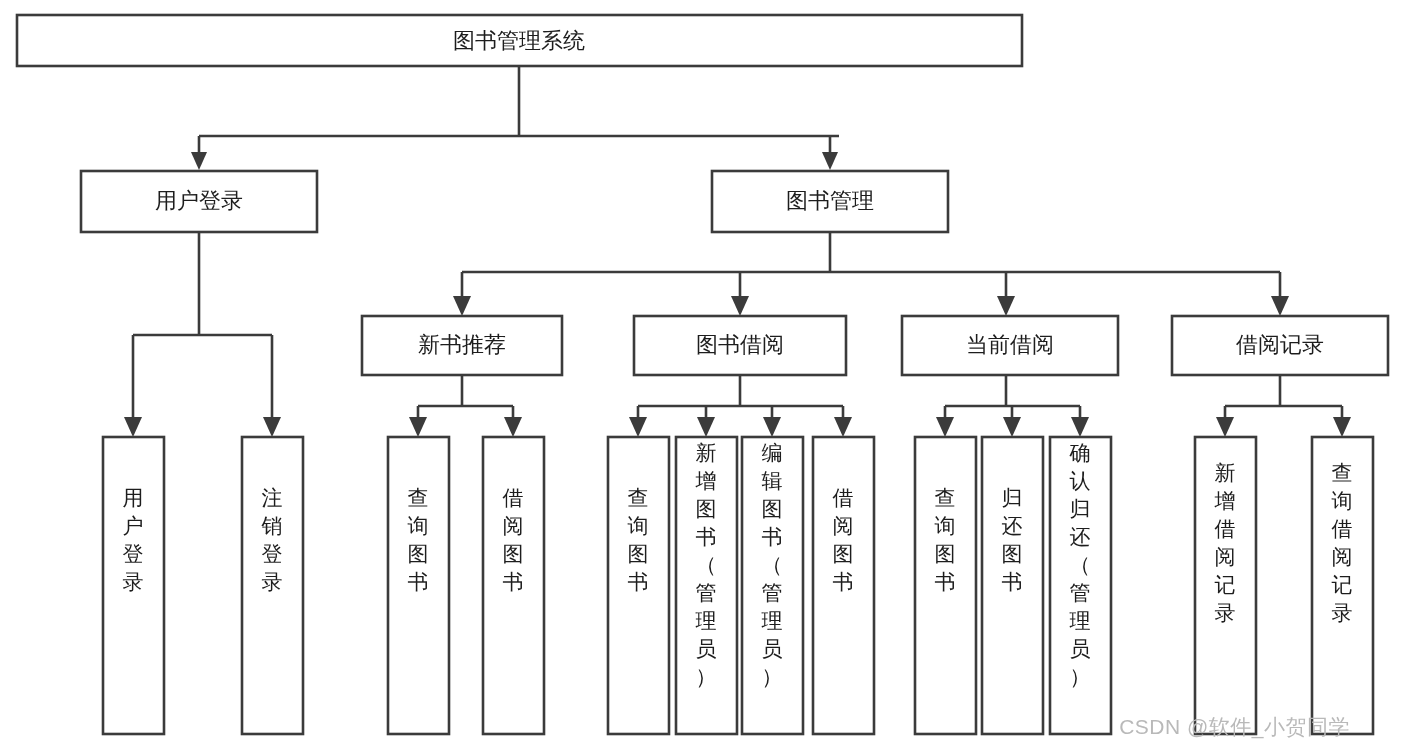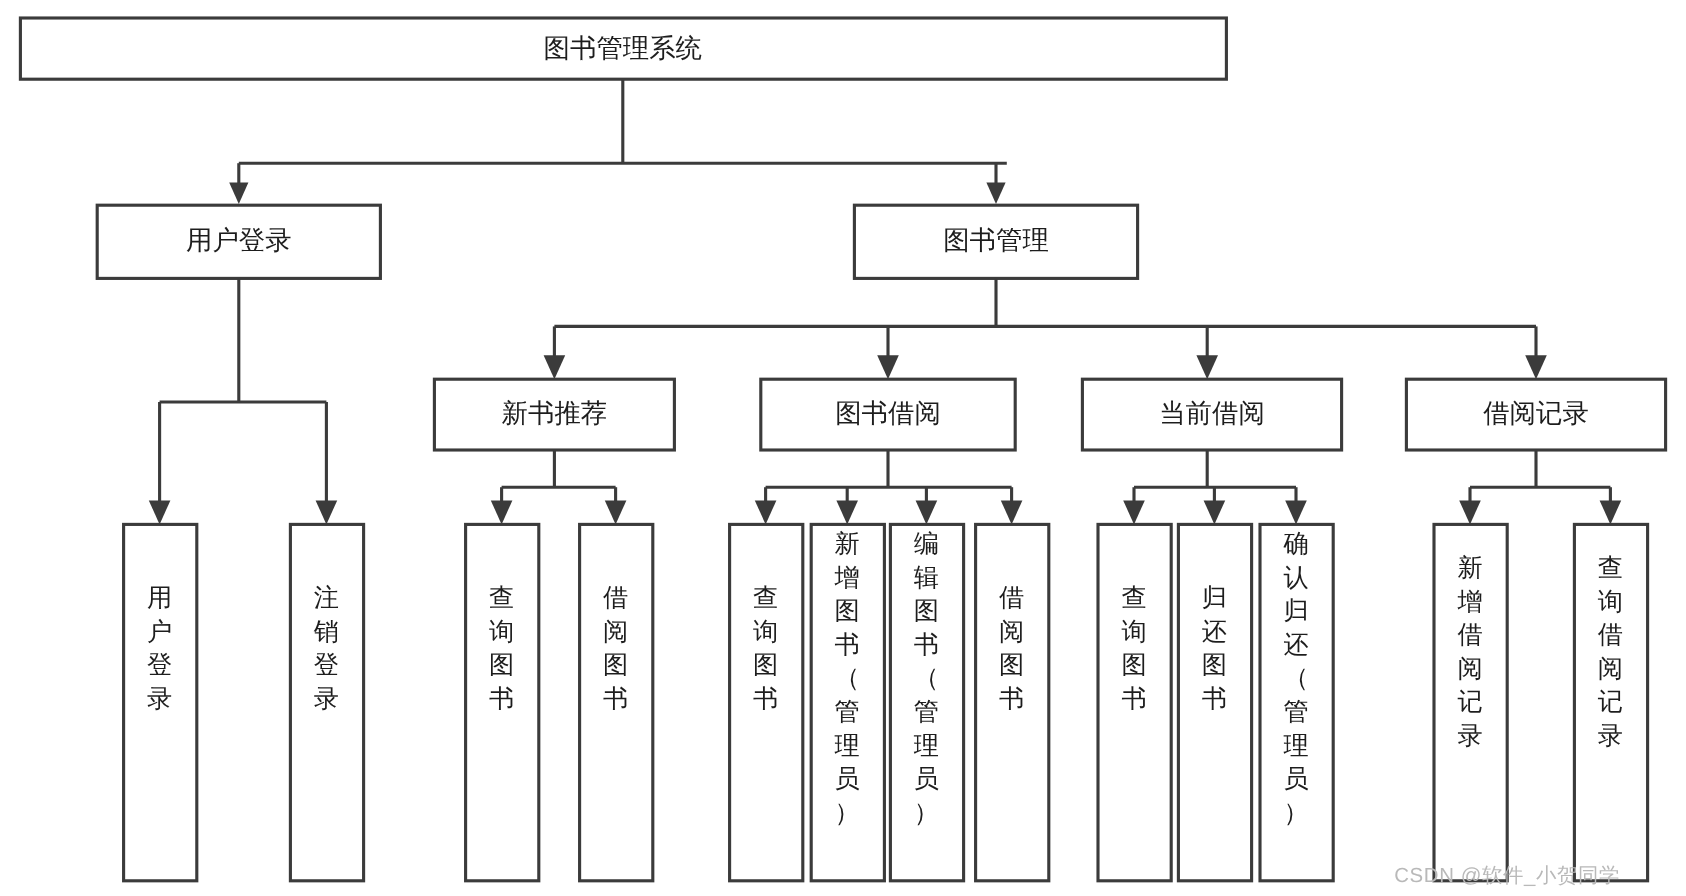--- a/index.html
+++ b/index.html
@@ -52,21 +52,21 @@
     font-family: "Liberation Sans", sans-serif;
     font-size: 21px;
     fill: #1d1d1d;
     text-anchor: middle;
   }
   .watermark {
     position: absolute;
     right: 12px;
     bottom: 6px;
     font-family: "Liberation Sans", sans-serif;
-    font-size: 17px;
+    font-size: 21px;
     color: #b9b9b9;
     letter-spacing: 0.5px;
     white-space: nowrap;
     user-select: none;
   }
 </style>
 </head>
 <body>
 
 <div id="diagram-root">

